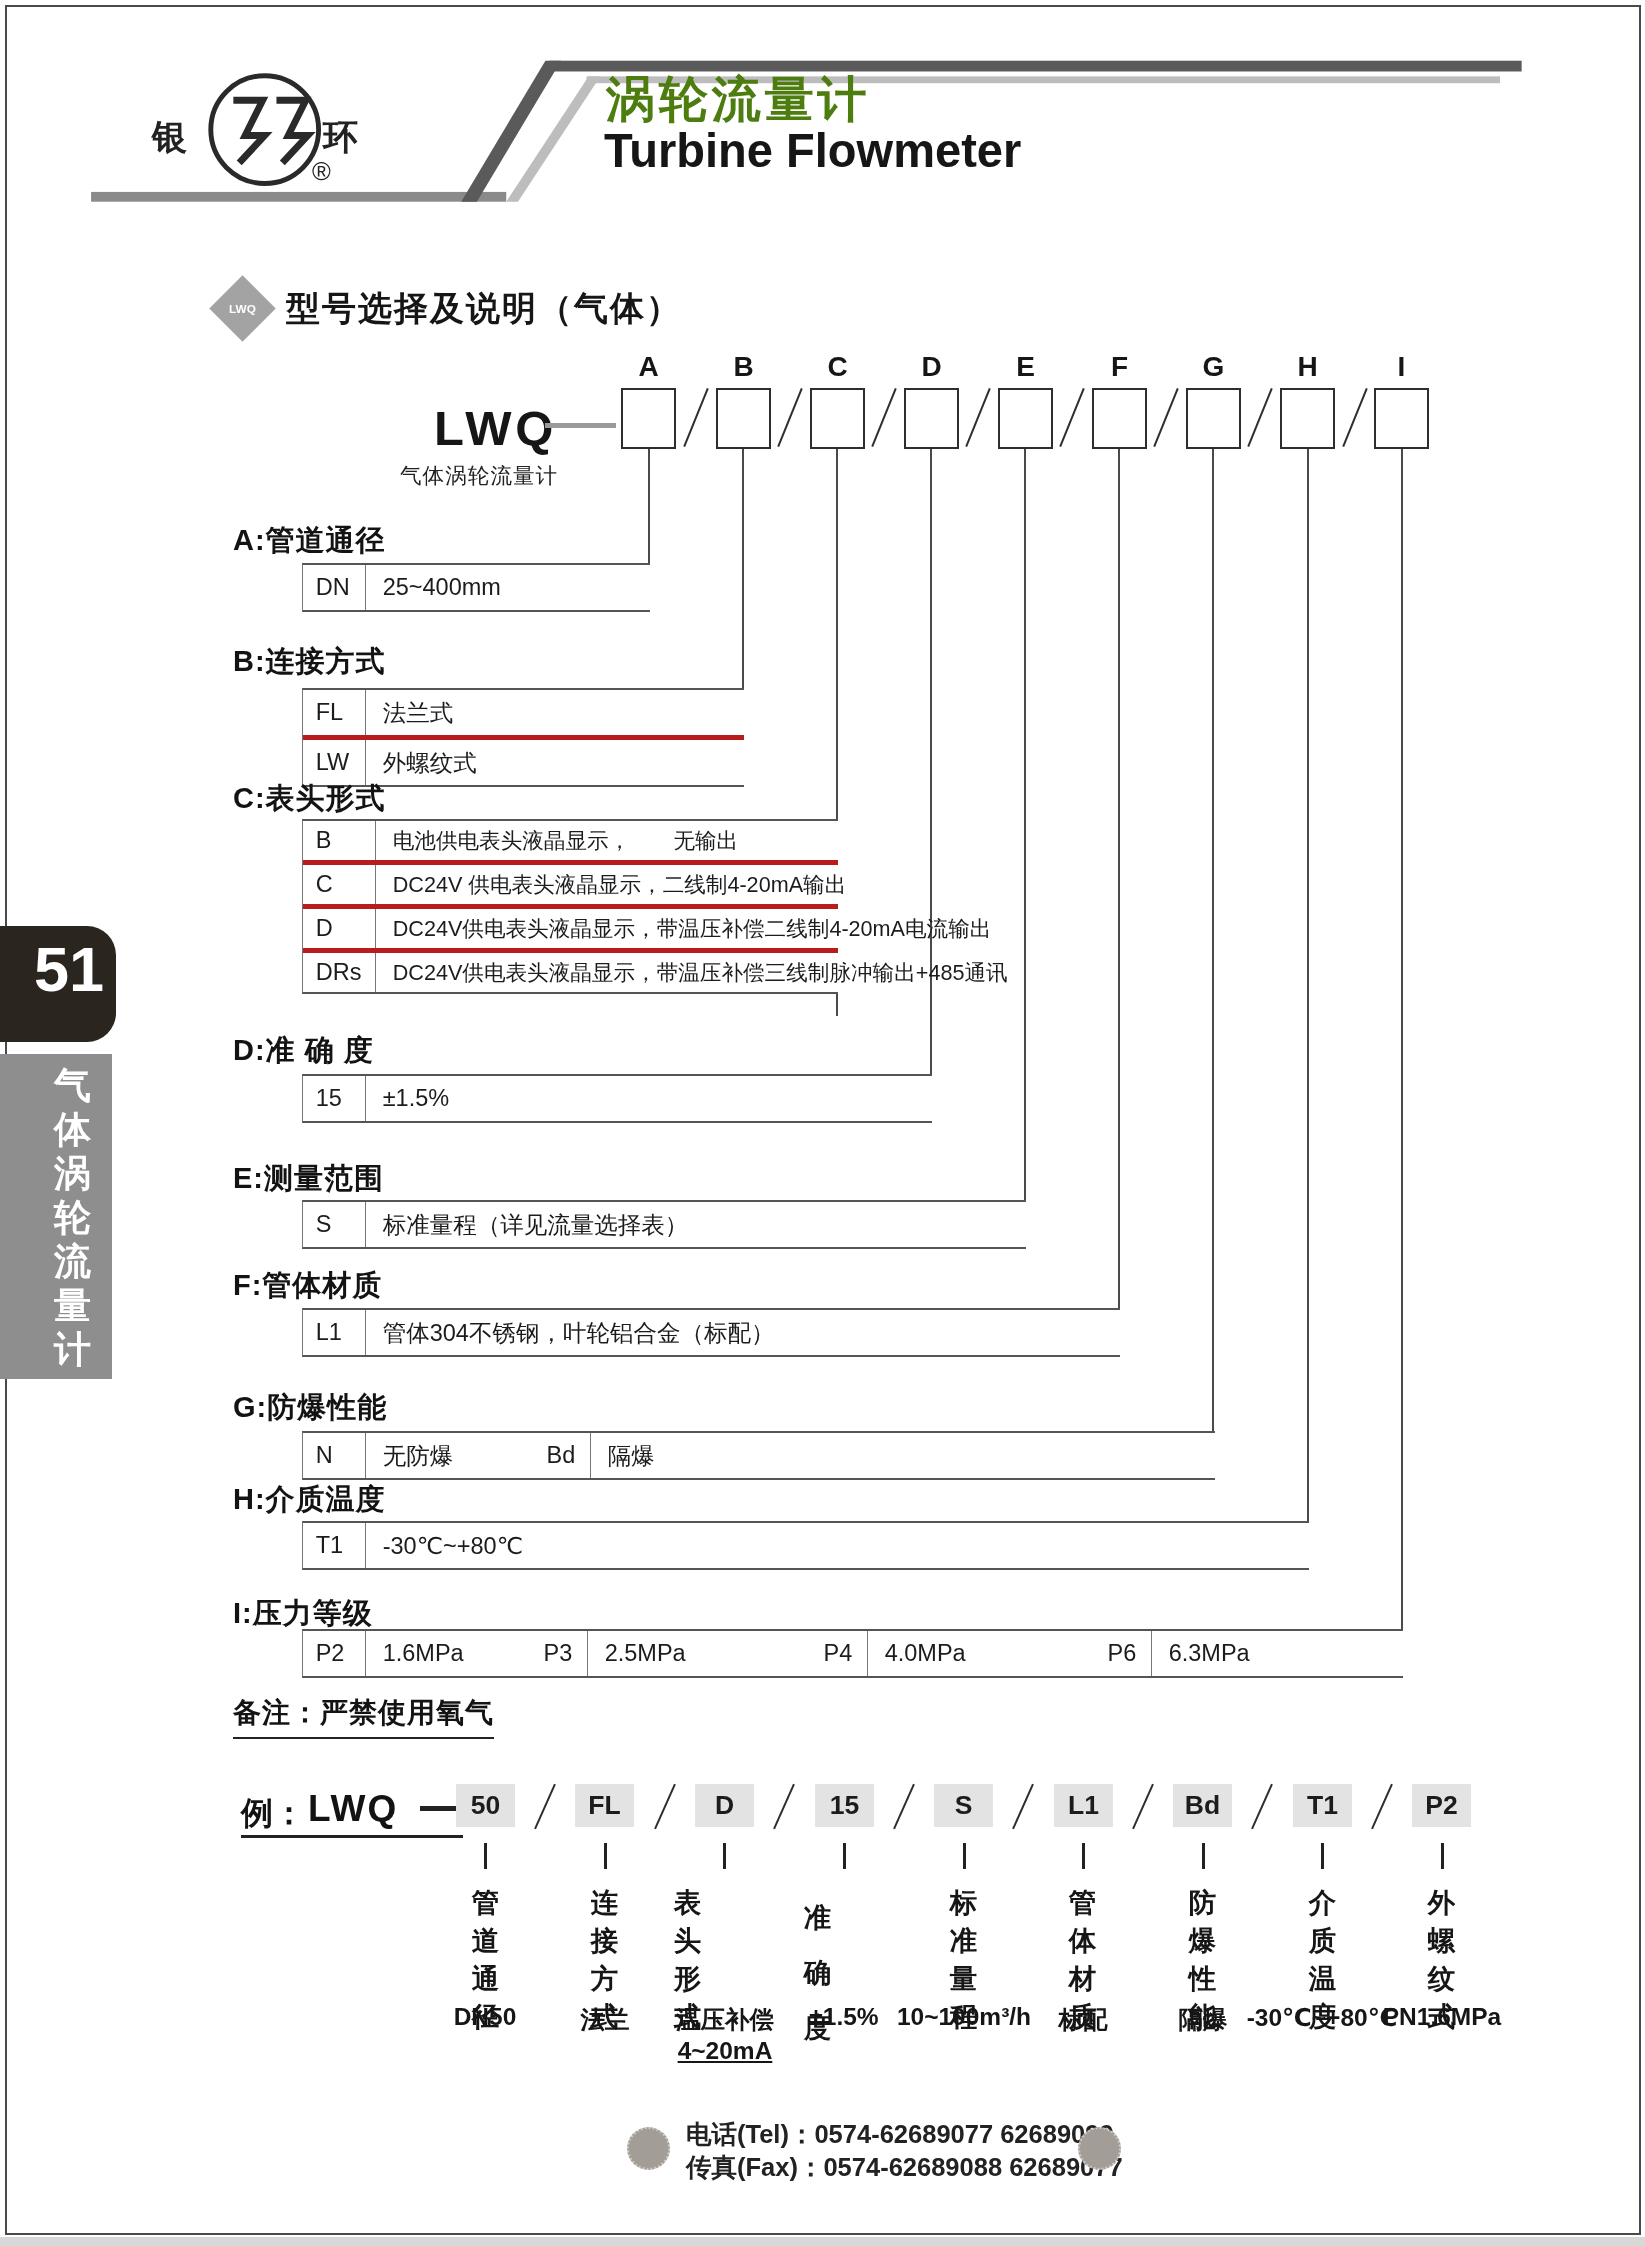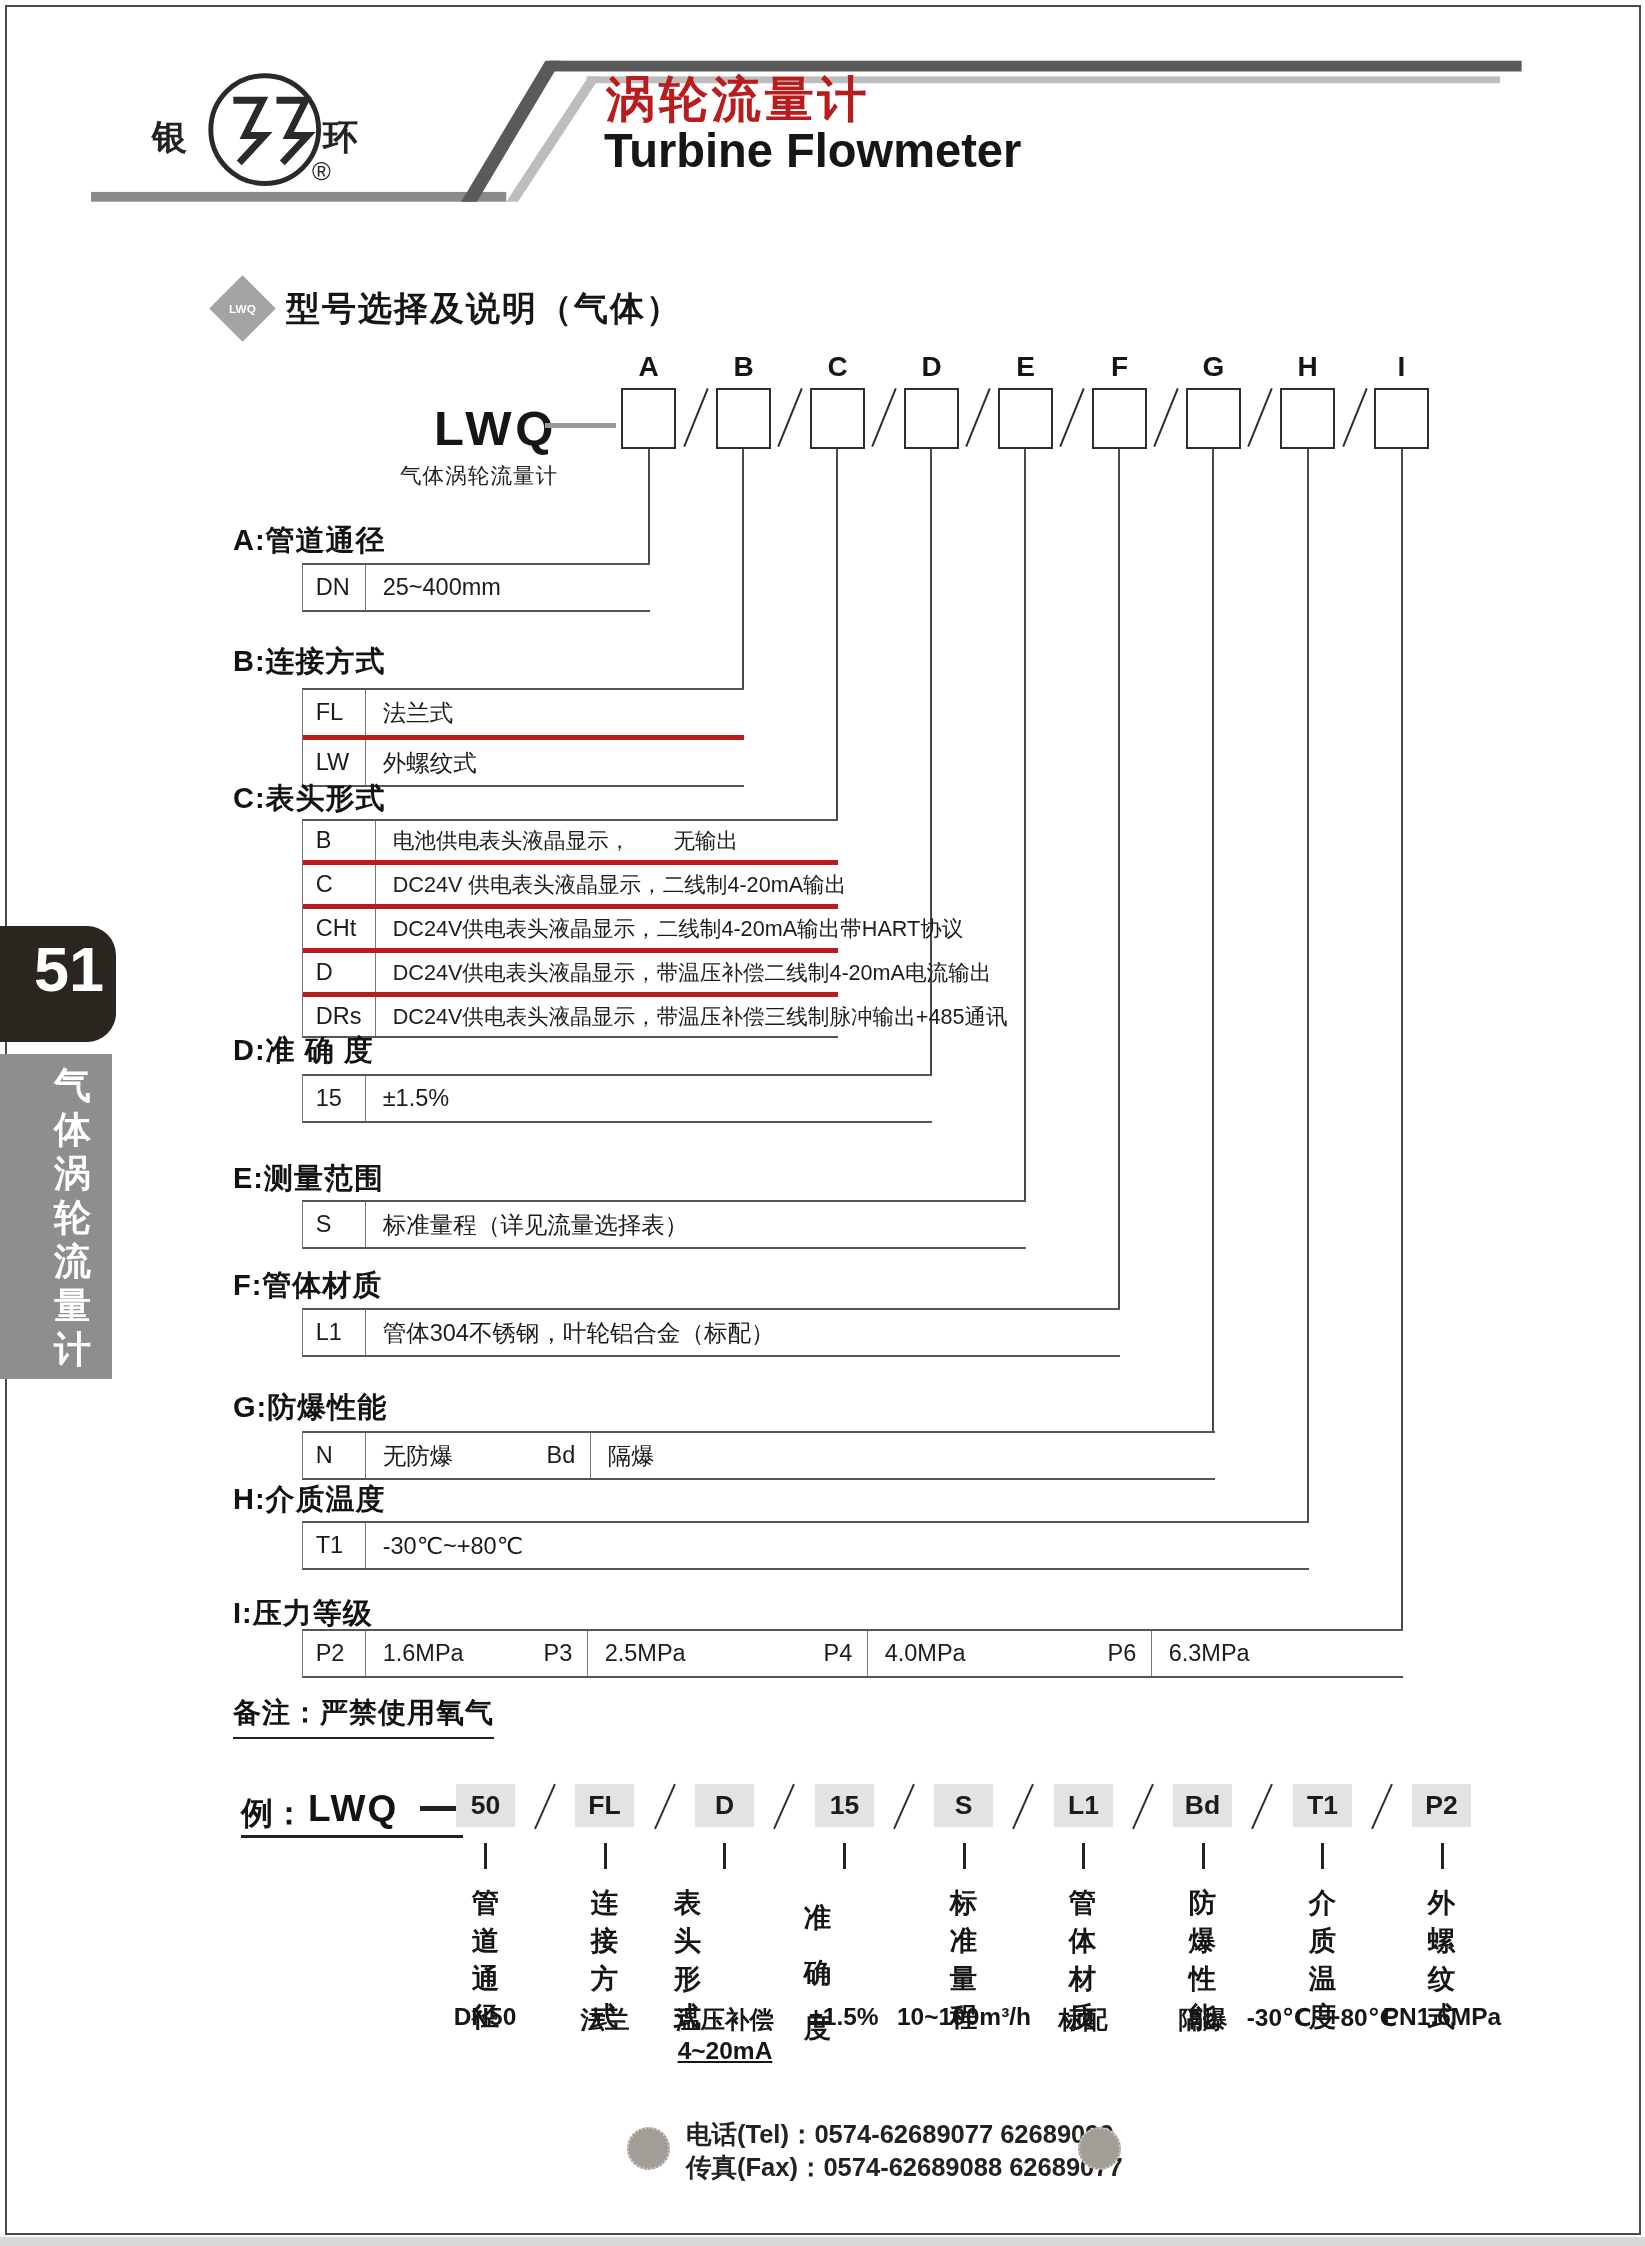--- a/index.html
+++ b/index.html
@@ -3,21 +3,21 @@
 <meta charset="utf-8">
 <style>
   html,body{margin:0;padding:0;background:#fff;}
   #page{position:relative;width:1646px;height:2247px;background:#ffffff;overflow:hidden;
         font-family:"Liberation Sans","DejaVu Sans",sans-serif;color:#1c1c1c;}
   
   .frame{position:absolute;left:4.9px;top:4.9px;width:1632px;height:2226px;border:2px solid #4a4a4a;}
   .bottom-bar{position:absolute;left:0;top:2237px;width:1646px;height:9.8px;background:#d8d8d8;}
   
   .banner-svg{position:absolute;left:0;top:0;}
-  .title-cn{position:absolute;left:606px;top:67px;font-size:49px;font-weight:bold;letter-spacing:3.9px;color:#b91c1c;}
+  .title-cn{position:absolute;left:606px;top:67px;font-size:49px;font-weight:bold;letter-spacing:3.9px;color:#4d7c0f;}
   .title-en{position:absolute;left:604px;top:122px;font-size:49px;font-weight:bold;color:#161616;transform:scaleX(.96);transform-origin:left;}
   
   .diamond{position:absolute;left:219px;top:285px;width:47px;height:47px;background:#a3a3a3;transform:rotate(45deg);}
   .diamond-label{position:absolute;left:219px;top:285px;width:47px;height:47px;display:flex;align-items:center;justify-content:center;
                  font-size:11.8px;font-weight:bold;color:#fff;}
   .sec-title{position:absolute;left:286px;top:286px;font-size:34px;font-weight:bold;color:#161616;letter-spacing:2px;}
   
   .model-prefix{position:absolute;left:434px;top:400px;font-size:49px;font-weight:bold;letter-spacing:3.9px;color:#161616;}
   .model-sub{position:absolute;left:400px;top:461px;font-size:21.6px;color:#222;letter-spacing:1px;}
   .model-dash{position:absolute;left:545px;top:423px;width:71px;height:4.9px;background:#9a9a9a;}
@@ -165,24 +165,20 @@
   <div class="tbl" style="top:819px;width:535px;">
     <div class="trow" style="height:39px;">
       <div class="tcode wide">B</div>
       <div class="tdesc" style="font-size:21.6px;">电池供电表头液晶显示，　　无输出</div>
     </div>
     <div class="trow" style="height:39px;">
       <div class="tcode wide">C</div>
       <div class="tdesc" style="font-size:21.6px;">DC24V 供电表头液晶显示，二线制4-20mA输出</div>
     </div>
     <div class="trow" style="height:39px;">
-      <div class="tcode wide">CHt</div>
-      <div class="tdesc" style="font-size:21.6px;">DC24V供电表头液晶显示，二线制4-20mA输出带HART协议</div>
-    </div>
-    <div class="trow" style="height:39px;">
       <div class="tcode wide">D</div>
       <div class="tdesc" style="font-size:21.6px;">DC24V供电表头液晶显示，带温压补偿二线制4-20mA电流输出</div>
     </div>
     <div class="trow" style="height:39px;">
       <div class="tcode wide">DRs</div>
       <div class="tdesc" style="font-size:21.6px;">DC24V供电表头液晶显示，带温压补偿三线制脉冲输出+485通讯</div>
     </div>
   </div>
 
   <div class="sec-h" style="top:1031px;">D:准 确 度</div>

